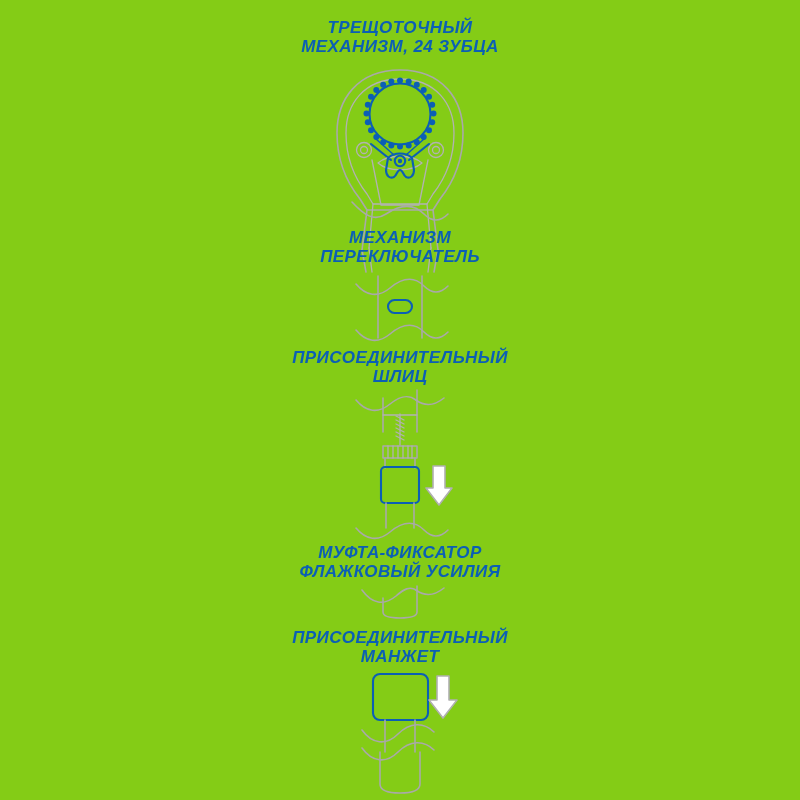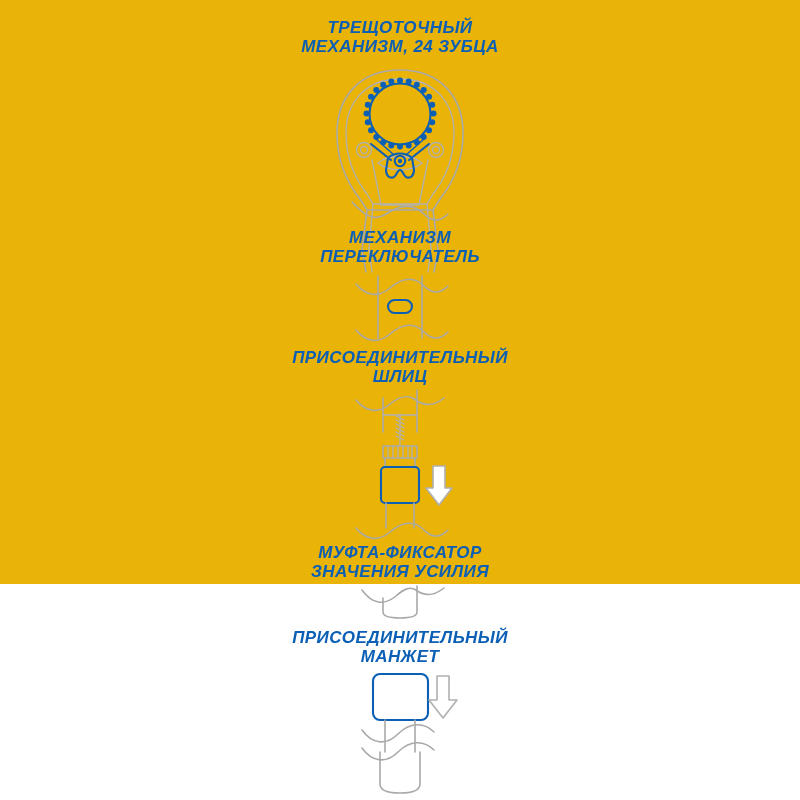--- a/index.html
+++ b/index.html
@@ -10,22 +10,22 @@
   body {
     width: 800px;
     height: 800px;
     font-family: "Liberation Sans", "DejaVu Sans", sans-serif;
     overflow: hidden;
     position: relative;
   }
   #diagram-root {
     position: relative;
     width: 800px;
-    height: 584px;
-    background: #eab308;
+    height: 800px;
+    background: #84cc16;
   }
   .callout-label {
     position: absolute;
     left: 0;
     width: 800px;
     text-align: center;
     font-weight: bold;
     font-style: italic;
     color: #0b5fb5;
     letter-spacing: 0.4px;
@@ -263,18 +263,18 @@
   <div class="callout-label" id="label-ratchet">ТРЕЩОТОЧНЫЙ
 МЕХАНИЗМ, 24 ЗУБЦА</div>
 
   <div class="callout-label" id="label-flag">МЕХАНИЗМ
 ПЕРЕКЛЮЧАТЕЛЬ</div>
 
   <div class="callout-label" id="label-spline">ПРИСОЕДИНИТЕЛЬНЫЙ
 ШЛИЦ</div>
 
   <div class="callout-label" id="label-coupling">МУФТА-ФИКСАТОР
-ЗНАЧЕНИЯ УСИЛИЯ</div>
+ФЛАЖКОВЫЙ УСИЛИЯ</div>
 
   <div class="callout-label" id="label-cuff">ПРИСОЕДИНИТЕЛЬНЫЙ
 МАНЖЕТ</div>
 
 </div>
 
 </body></html>

